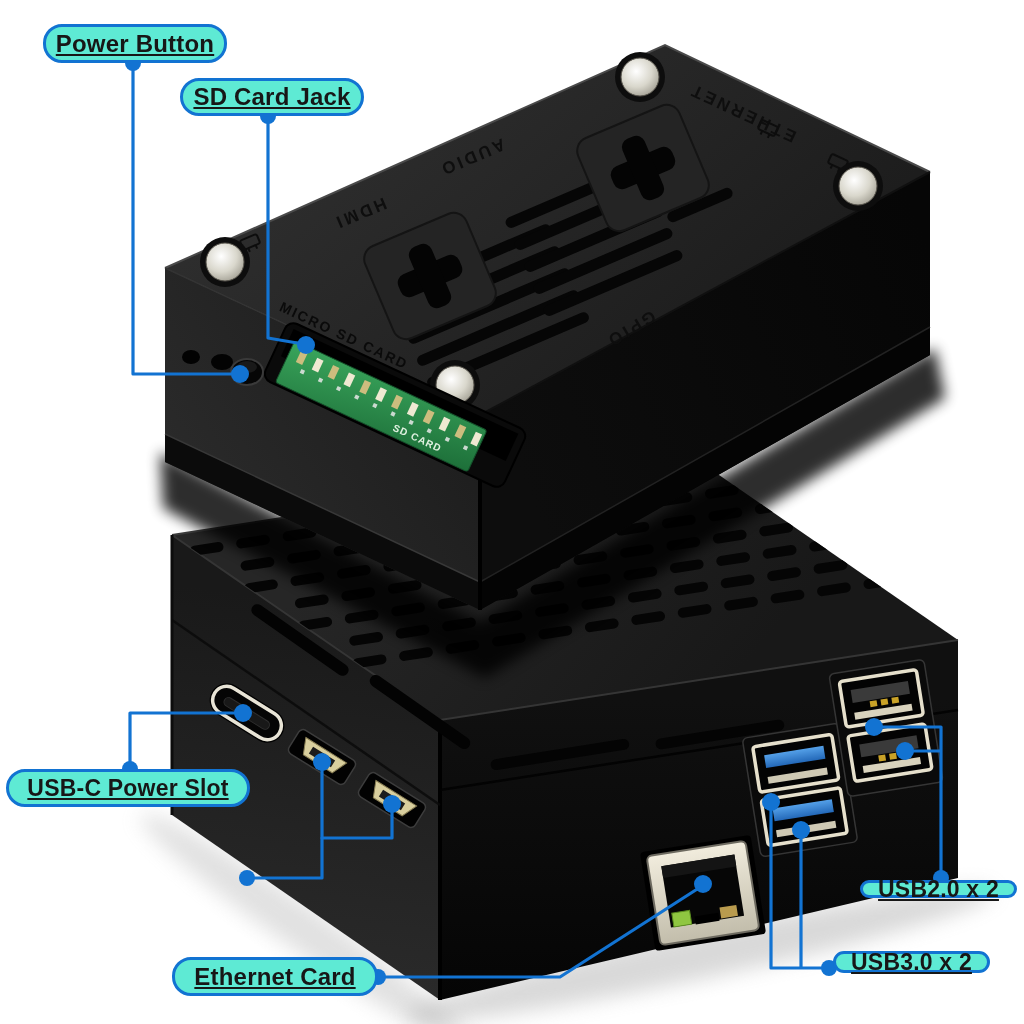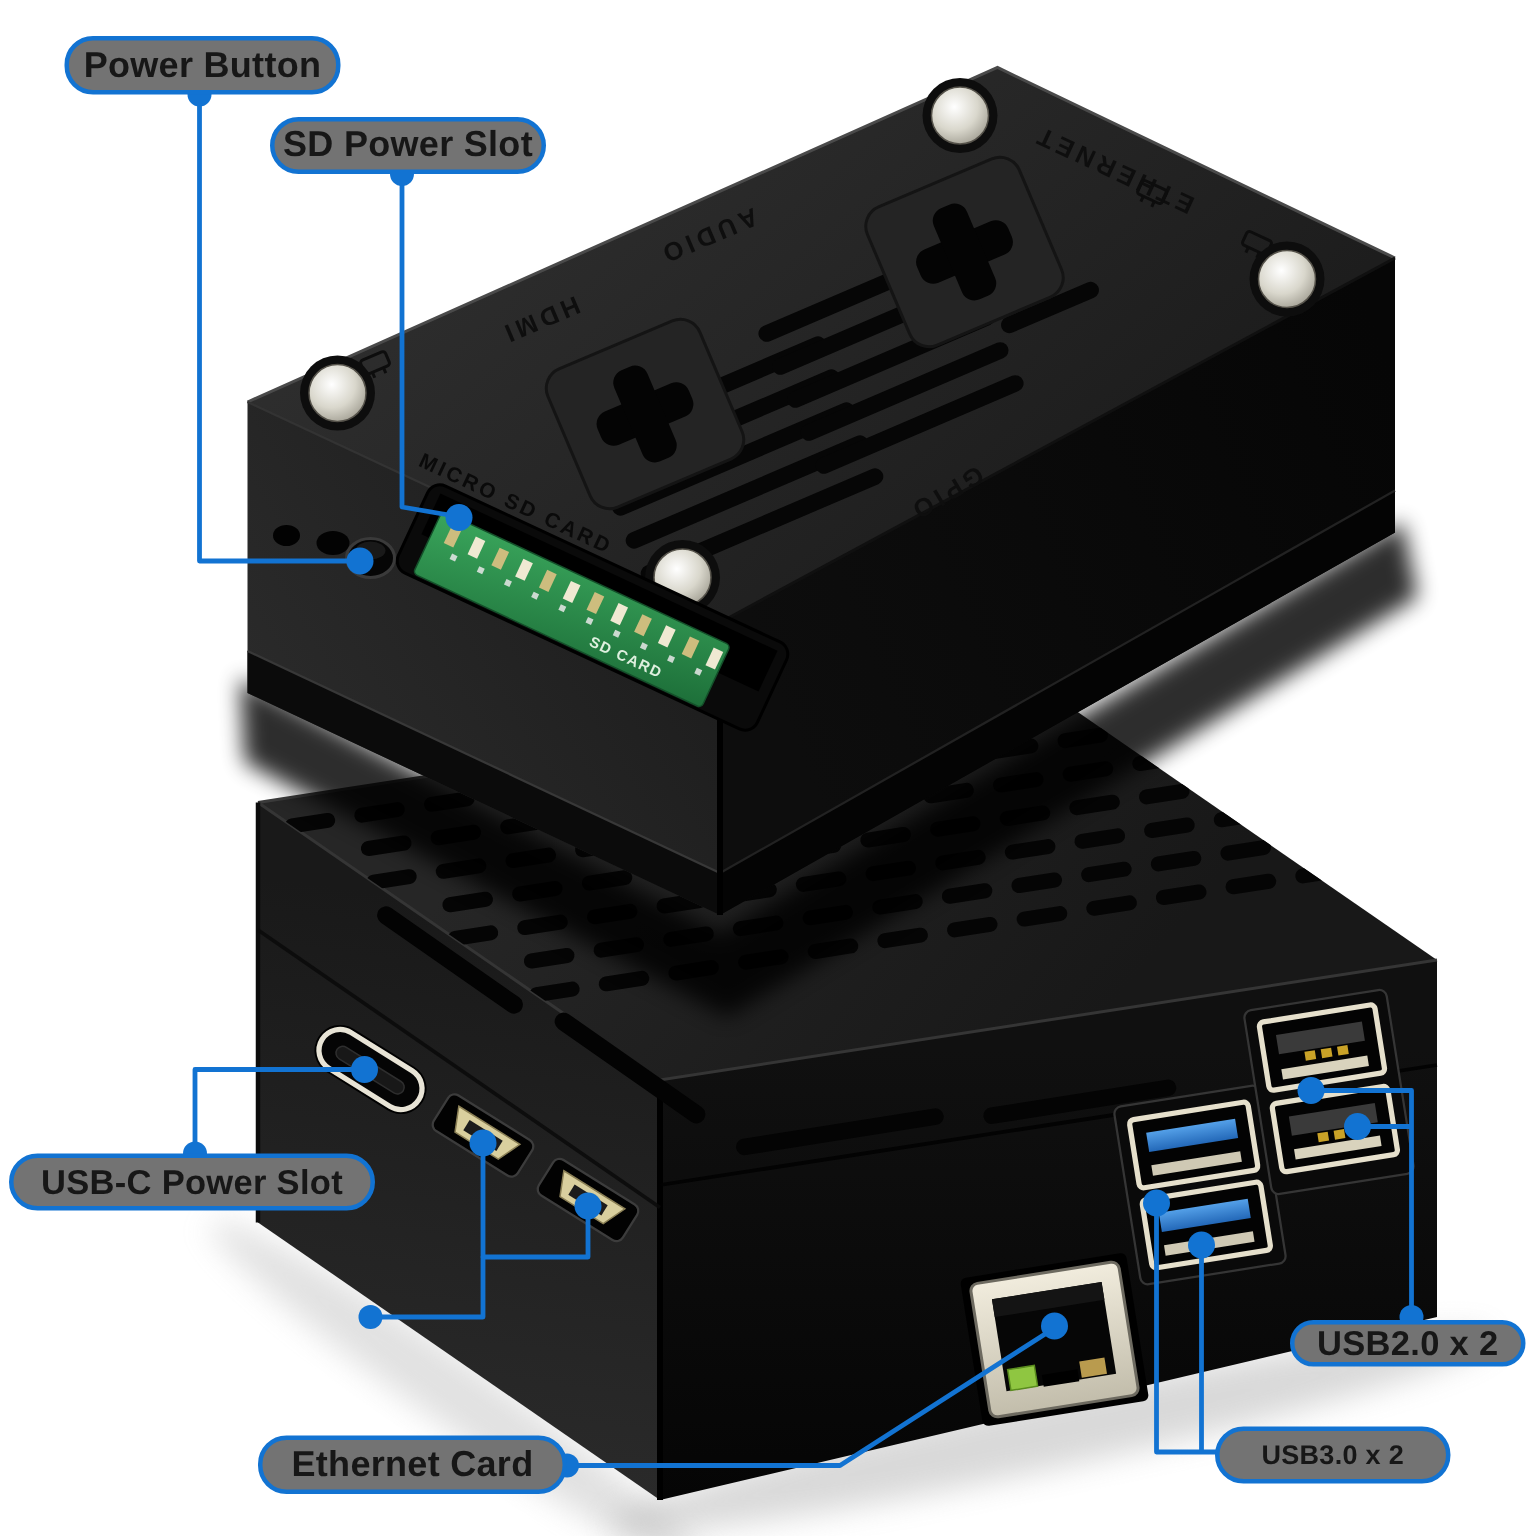--- a/index.html
+++ b/index.html
@@ -1,29 +1,29 @@
 <!DOCTYPE html>
 <html style="--accent: #1273D2;"><head>
 <meta charset="utf-8">
 <style>
   html,body{margin:0;padding:0;background:#fff;}
   .stage{position:relative;width:1024px;height:1024px;background:#fff;overflow:hidden;
          font-family:"Liberation Sans",sans-serif;}
   .stage svg{position:absolute;left:0;top:0;}
   .callout{position:absolute;display:flex;align-items:center;justify-content:center;
-    background:#737373;border:3px solid var(--accent,#1273D2);border-radius:19px;
+    background:#5eead4;border:3px solid var(--accent,#1273D2);border-radius:19px;
     font-weight:700;font-size:24px;color:#171717;letter-spacing:.2px;box-sizing:border-box;
-    white-space:nowrap;z-index:5;}
+    white-space:nowrap;z-index:5;text-decoration:underline;}
   #c-power{left:43px;top:24px;width:184px;height:39px}
   #c-sd{left:180px;top:78px;width:184px;height:38px}
   #c-usbc{left:6px;top:769px;width:244px;height:38px;font-size:23px}
   #c-hdmi{left:14px;top:858px;width:234px;height:40px}
   #c-eth{left:172px;top:957px;width:206px;height:39px}
-  #c-usb2{left:860px;top:880px;width:157px;height:31px;font-size:23px}
-  #c-usb3{left:810px;top:951px;width:157px;height:38px;font-size:18px}
+  #c-usb2{left:860px;top:880px;width:157px;height:18px;font-size:23px}
+  #c-usb3{left:833px;top:951px;width:157px;height:22px;font-size:23px}
   .lead{stroke:var(--accent,#1273D2);stroke-width:3.2;fill:none;stroke-linejoin:round;stroke-linecap:round;}
   .dot{fill:var(--accent,#1273D2);}
   .engrave{fill:#0e0e0e;font-size:17px;font-weight:700;letter-spacing:3px;text-anchor:middle;
     font-family:"Liberation Sans",sans-serif;}
   .engrave-sm{fill:#0a0a0a;font-size:14px;font-weight:700;letter-spacing:2px;text-anchor:middle;
     font-family:"Liberation Sans",sans-serif;}
   .sdtext{fill:#dff0df;font-size:10px;font-weight:700;letter-spacing:1px;
     font-family:"Liberation Sans",sans-serif;}
 </style>
 </head>
@@ -420,18 +420,18 @@
     <circle class="dot" cx="941" cy="878" r="8"></circle>
 
     <path class="lead" d="M771 803 V968 M801 831 V968 M771 968 H827"></path>
     <circle class="dot" cx="771" cy="802" r="9"></circle>
     <circle class="dot" cx="801" cy="830" r="9"></circle>
     <circle class="dot" cx="829" cy="968" r="8"></circle>
   </g>
 </svg>
 
   <div class="callout" id="c-power">Power Button</div>
-  <div class="callout" id="c-sd">SD Power Slot</div>
+  <div class="callout" id="c-sd">SD Card Jack</div>
   <div class="callout" id="c-usbc">USB-C Power Slot</div>
   <div class="callout" id="c-eth">Ethernet Card</div>
   <div class="callout" id="c-usb2">USB2.0 x 2</div>
   <div class="callout" id="c-usb3">USB3.0 x 2</div>
 </div>
 
 </body></html>

